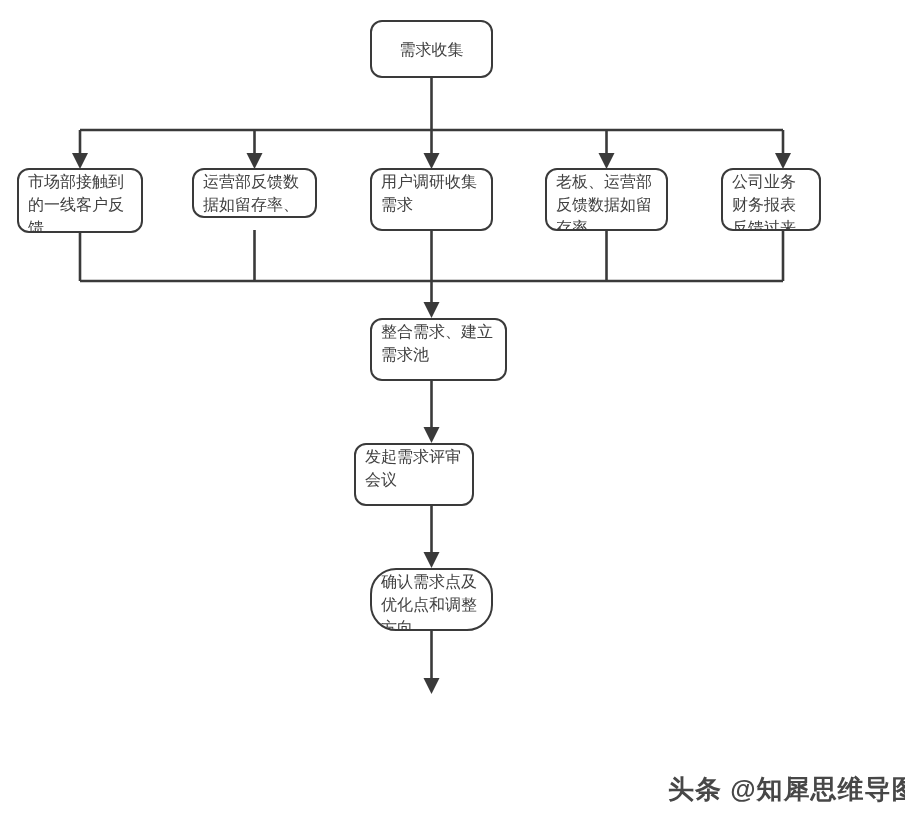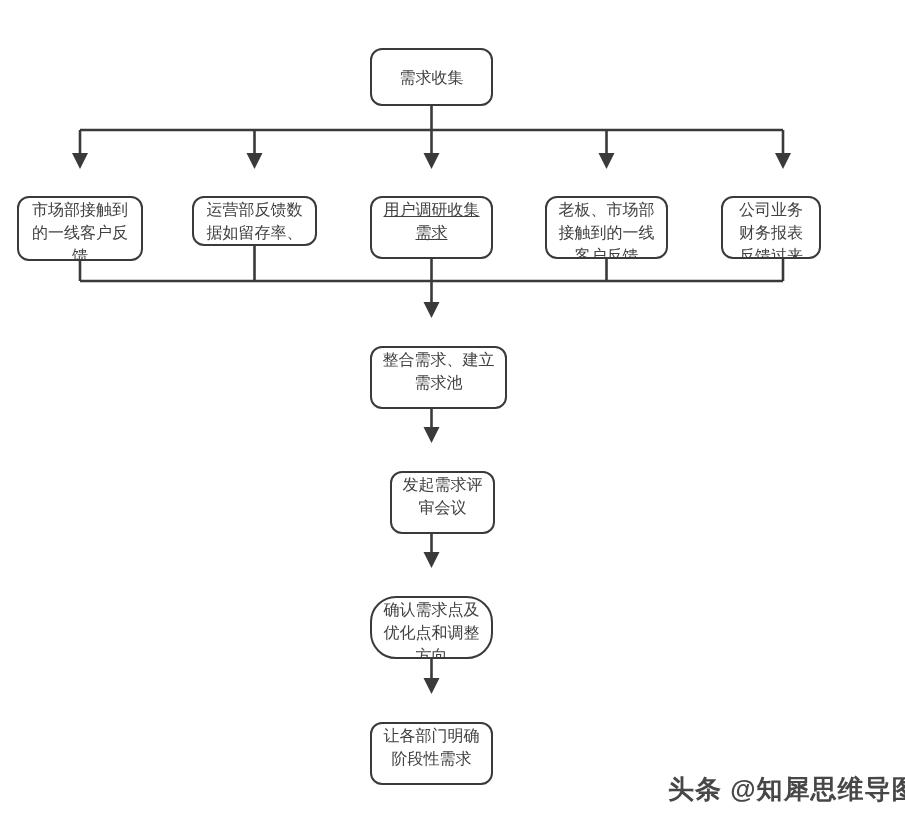--- a/index.html
+++ b/index.html
@@ -23,42 +23,40 @@
   }
   .node {
     position: absolute;
     box-sizing: border-box;
     background: #ffffff;
     border: 2.5px solid #3a3a3a;
     border-radius: 12px;
     color: #414141;
     font-size: 16px;
     line-height: 23px;
-    text-align: center;
     padding: 0 9px;
     overflow: hidden;
     z-index: 1;
     cursor: pointer;
-    margin-top: 28px;
   }
   .node.single {
     display: flex;
     align-items: center;
     justify-content: center;
     padding: 0;
   }
   
   #n-root { left: 370px; top: 20px;  width: 123px; height: 58px; }
   #n-s1   { left: 17px;  top: 168px; width: 126px; height: 65px; }
   #n-s2   { left: 192px; top: 168px; width: 125px; height: 50px; }
-  #n-s3   { left: 370px; top: 168px; width: 123px; height: 63px; text-decoration: underline; }
+  #n-s3   { left: 370px; top: 168px; width: 123px; height: 63px; }
   #n-s4   { left: 545px; top: 168px; width: 123px; height: 63px; }
   #n-s5   { left: 721px; top: 168px; width: 100px; height: 63px; }
   #n-t1   { left: 370px; top: 318px; width: 137px; height: 63px; }
-  #n-t2   { left: 390px; top: 443px; width: 105px; height: 63px; }
+  #n-t2   { left: 354px; top: 443px; width: 120px; height: 63px; }
   #n-t3   { left: 370px; top: 568px; width: 123px; height: 63px; border-radius: 26px; }
   #n-t4   { left: 370px; top: 694px; width: 123px; height: 63px; }
 
   #watermark {
     position: absolute;
     left: 668px;
     top: 772px;
     font-size: 26px;
     font-weight: bold;
     letter-spacing: 1px;
@@ -109,23 +107,22 @@
 
     <path d="M431.5 630 V680"></path>
     <polygon points="423.5,678 439.5,678 431.5,694" fill="#3a3a3a" stroke="none"></polygon>
   </svg>
 
   <div id="n-root" class="node single">需求收集</div>
 
   <div id="n-s1" class="node">市场部接触到的一线客户反馈</div>
   <div id="n-s2" class="node">运营部反馈数据如留存率、复购率等</div>
   <div id="n-s3" class="node">用户调研收集需求</div>
-  <div id="n-s4" class="node">老板、市场部接触到的一线客户反馈</div>
+  <div id="n-s4" class="node">老板、运营部反馈数据如留存率</div>
   <div id="n-s5" class="node">公司业务财务报表反馈过来的信息</div>
 
   <div id="n-t1" class="node">整合需求、建立需求池</div>
   <div id="n-t2" class="node">发起需求评审会议</div>
   <div id="n-t3" class="node">确认需求点及优化点和调整方向</div>
-  <div id="n-t4" class="node">让各部门明确阶段性需求</div>
 
   <div id="watermark">头条 @知犀思维导图</div>
 
 </div>
 
 </body></html>

